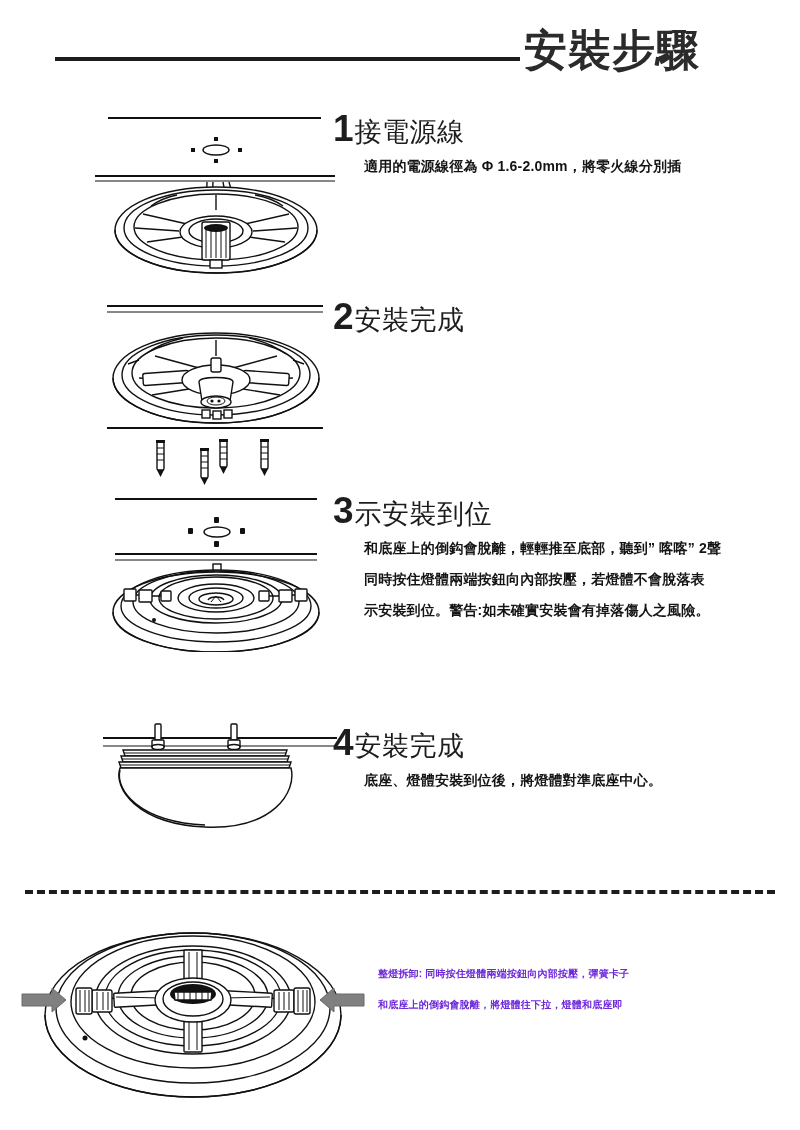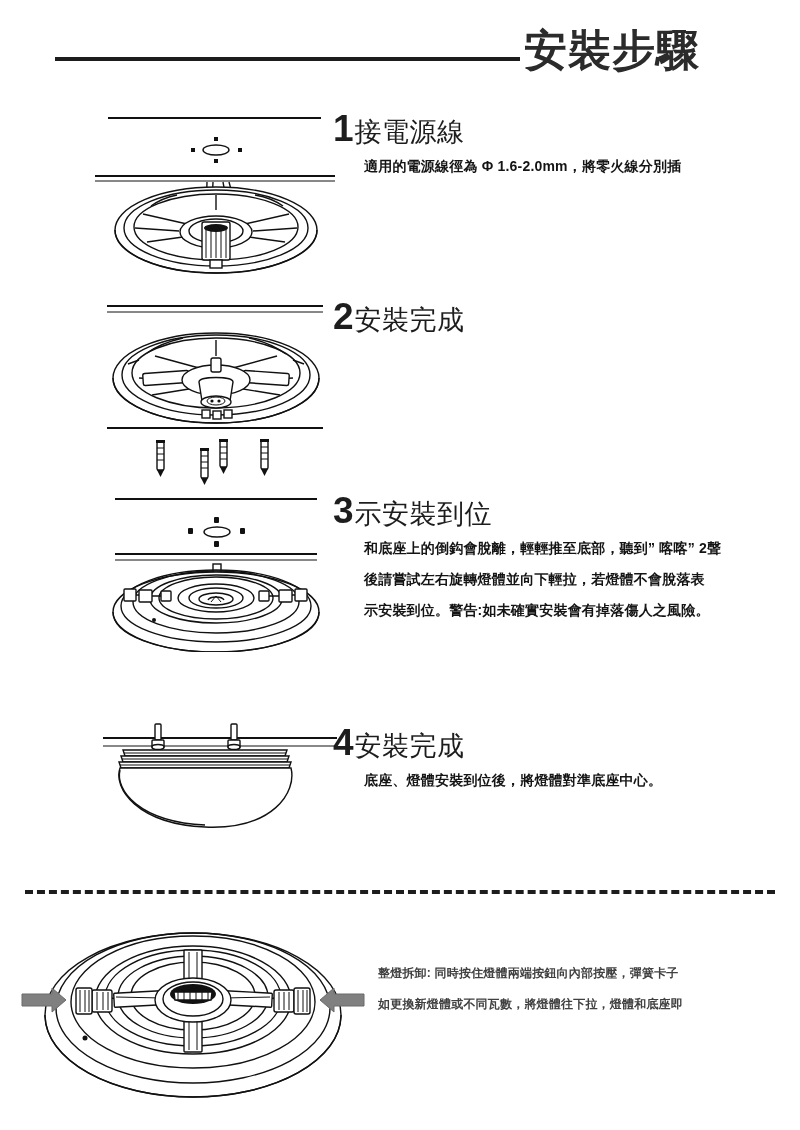--- a/index.html
+++ b/index.html
@@ -128,24 +128,24 @@
     top: 0;
   }
   .removal-text {
     position: absolute;
     left: 378px;
     top: 48px;
     width: 410px;
   }
   .removal-text p {
     margin: 0;
-    font-size: 12px;
+    font-size: 10px;
     line-height: 31px;
     font-weight: 600;
-    color: #404040;
+    color: #6d28d9;
     letter-spacing: 0.2px;
     white-space: nowrap;
   }
 
   svg { display: block; }
   .ln   { fill: none; stroke: #111; stroke-width: 1.4; }
   .ln-t { fill: none; stroke: #111; stroke-width: 1; }
   .ln-b { fill: none; stroke: #111; stroke-width: 2.1; }
   .fil-w { fill: #ffffff; stroke: #111; stroke-width: 1.4; }
   .fil-k { fill: #111; stroke: none; }
@@ -340,21 +340,21 @@
         <circle class="fil-k" cx="59" cy="128" r="2"></circle>
       </svg>
     </div>
     <div class="step-text">
       <div class="step-heading">
         <span class="step-num">3</span>
         <span class="step-title">示安裝到位</span>
       </div>
       <ul class="step-body">
         <li>和底座上的倒鈎會脫離，輕輕推至底部，聽到” 喀喀” 2聲</li>
-        <li>後請嘗試左右旋轉燈體並向下輕拉，若燈體不會脫落表</li>
+        <li>同時按住燈體兩端按鈕向內部按壓，若燈體不會脫落表</li>
         <li>示安裝到位。警告:如未確實安裝會有掉落傷人之風險。</li>
       </ul>
     </div>
   </div>
 
   <div class="step" style="top:712px; height:130px;">
     <div class="step-figure">
       <svg width="250" height="125" viewBox="0 0 250 125">
 
         <path class="ln-b" d="M8,26 L242,26"></path>
@@ -434,17 +434,17 @@
         <rect class="fil-w" x="276" y="78" width="16" height="26" rx="2"></rect>
         <path class="ln-t" d="M280,80 L280,102 M285,80 L285,102 M289,80 L289,102"></path>
 
         <path class="arrow" d="M346,84 L316,84 L316,78 L302,90 L316,102 L316,96 L346,96 Z"></path>
 
         <circle class="fil-k" cx="67" cy="128" r="2.5"></circle>
       </svg>
     </div>
     <div class="removal-text">
       <p>整燈拆卸: 同時按住燈體兩端按鈕向內部按壓，彈簧卡子</p>
-      <p>如更換新燈體或不同瓦數，將燈體往下拉，燈體和底座即</p>
+      <p>和底座上的倒鈎會脫離，將燈體往下拉，燈體和底座即</p>
     </div>
   </div>
 
 </div>
 
 </body></html>

